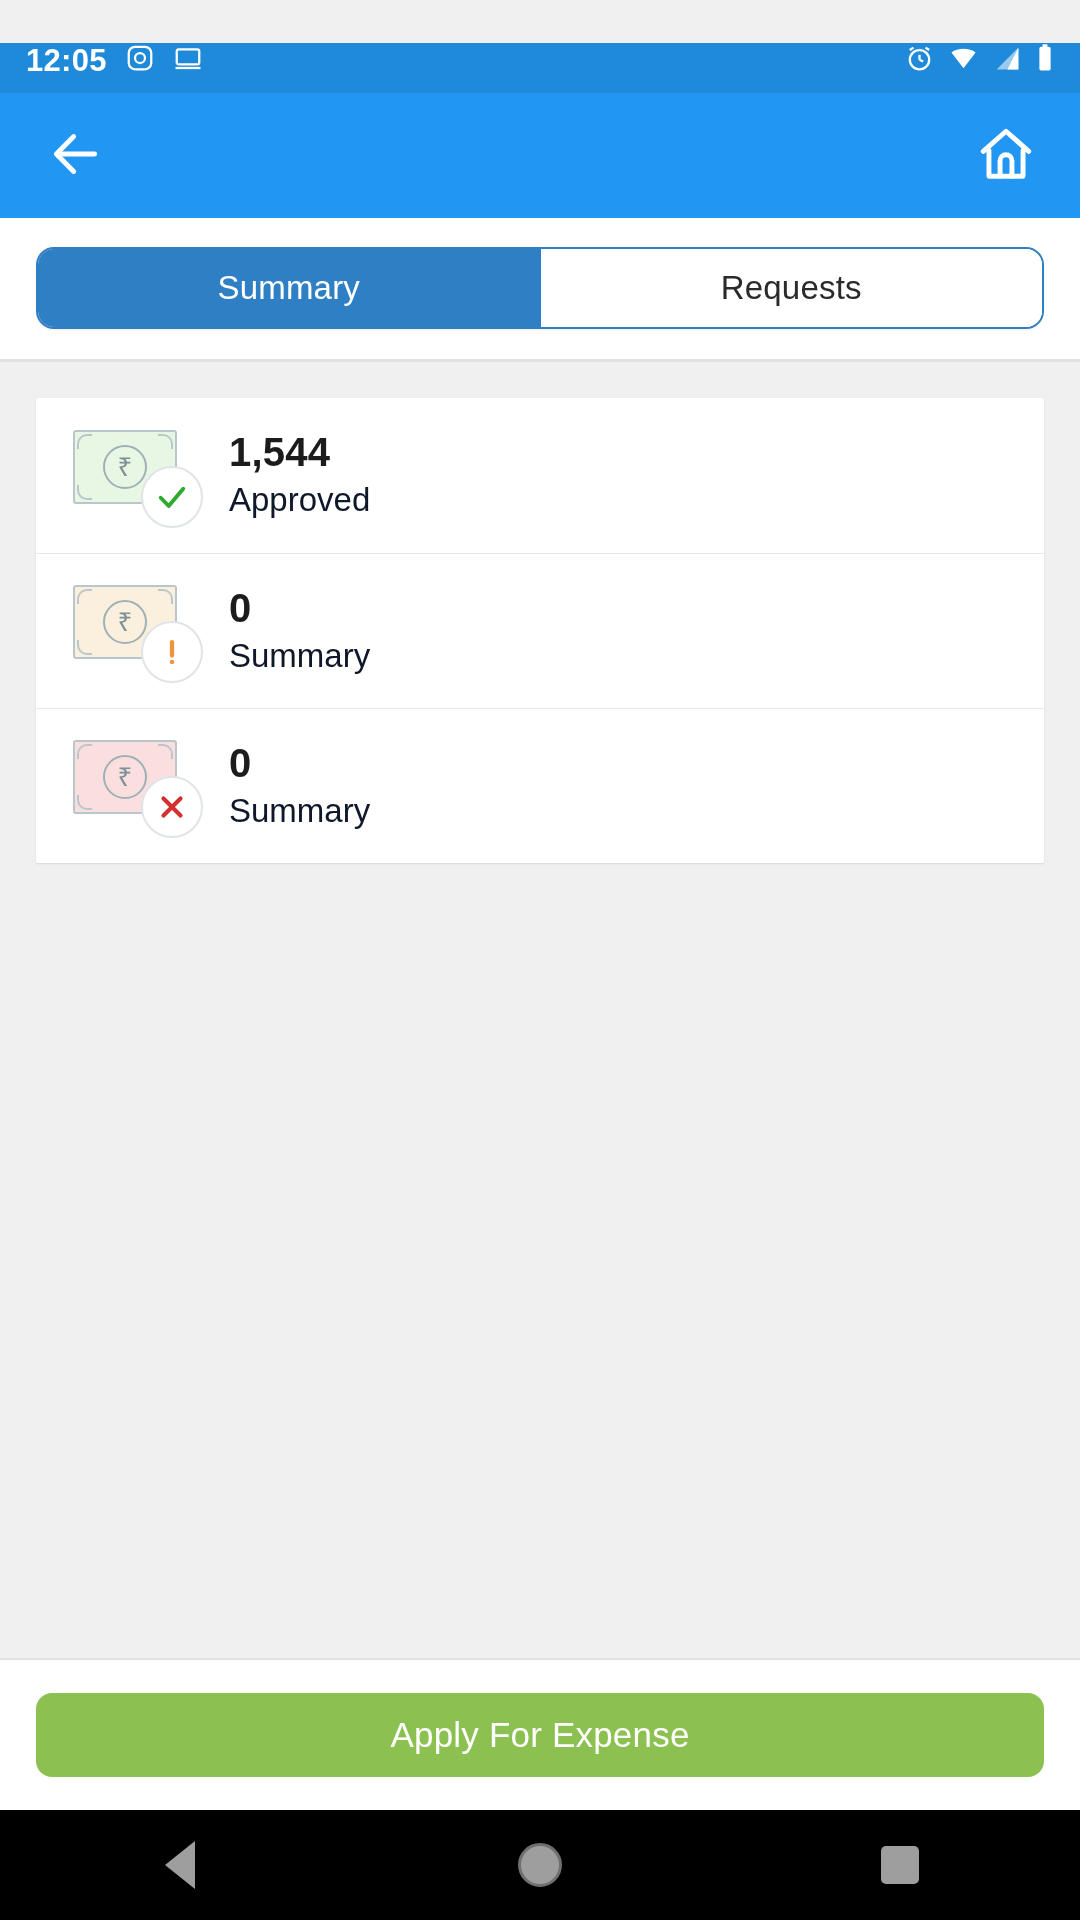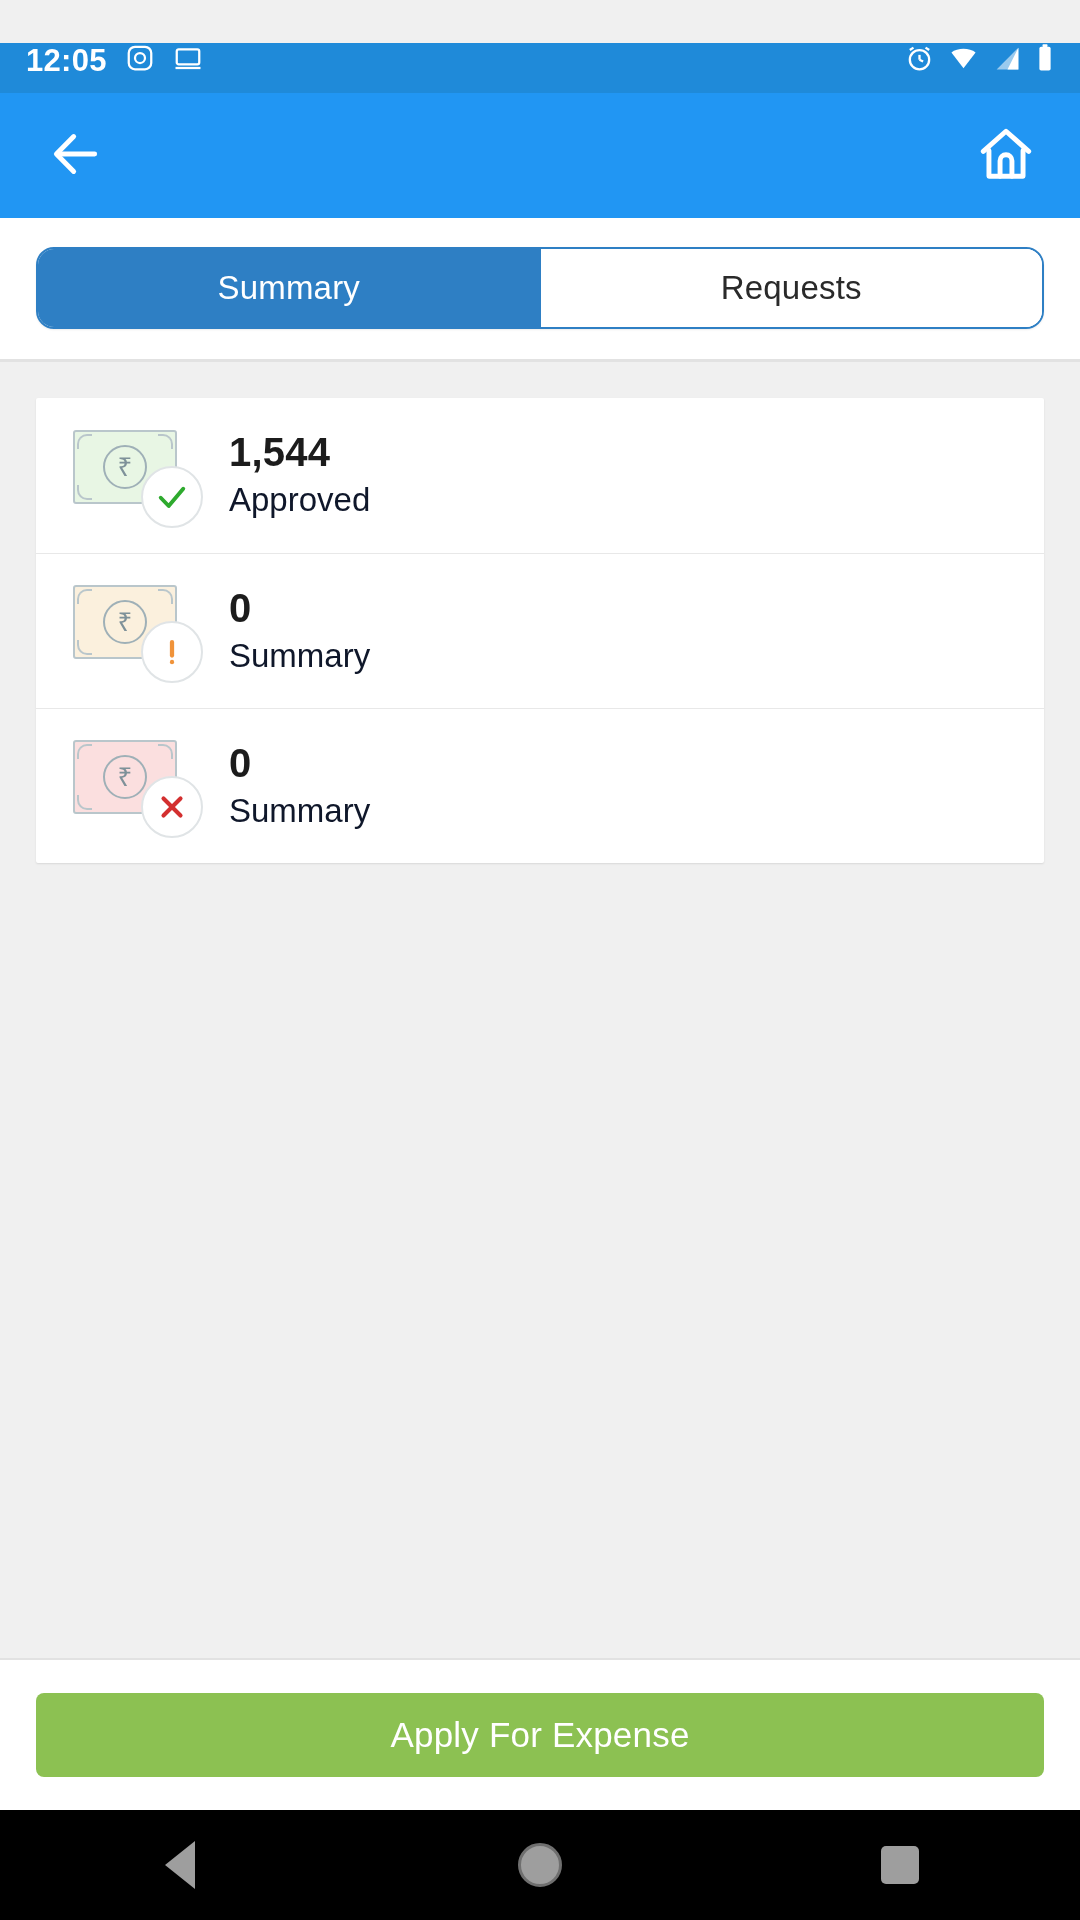--- a/index.html
+++ b/index.html
@@ -69,21 +69,21 @@
   }
 
   .texts { margin-left:26px; display:flex; flex-direction:column; justify-content:flex-end; }
   .value { font-size:40px; font-weight:700; color:#1c1c1c; line-height:1.12; letter-spacing:0.2px; }
   .label { font-size:33px; color:#0f172a; line-height:1.25; margin-top:4px; }
 
   
   .cta-wrap { flex:0 0 150px; background:#ffffff; border-top:2px solid #e2e2e2; padding:33px 36px; }
   .cta {
     width:100%; height:84px; background:#8cc152; color:#ffffff;
-    border:none; border-radius:8px; font-size:35px;
+    border:none; border-radius:16px; font-size:35px;
     font-family:"Liberation Sans", sans-serif; letter-spacing:0.2px;
     display:flex; align-items:center; justify-content:center; cursor:pointer;
   }
 
   
   .navbar { flex:0 0 110px; background:#000000; display:flex; align-items:center; }
   .nav-btn { flex:1; display:flex; align-items:center; justify-content:center; height:100%; }
   .nav-back { width:0; height:0; border-top:24px solid transparent; border-bottom:24px solid transparent; border-right:30px solid #9e9e9e; }
   .nav-home { width:44px; height:44px; border-radius:50%; background:#9e9e9e; border:3px solid #6f6f6f; }
   .nav-recent { width:38px; height:38px; border-radius:5px; background:#9e9e9e; }

